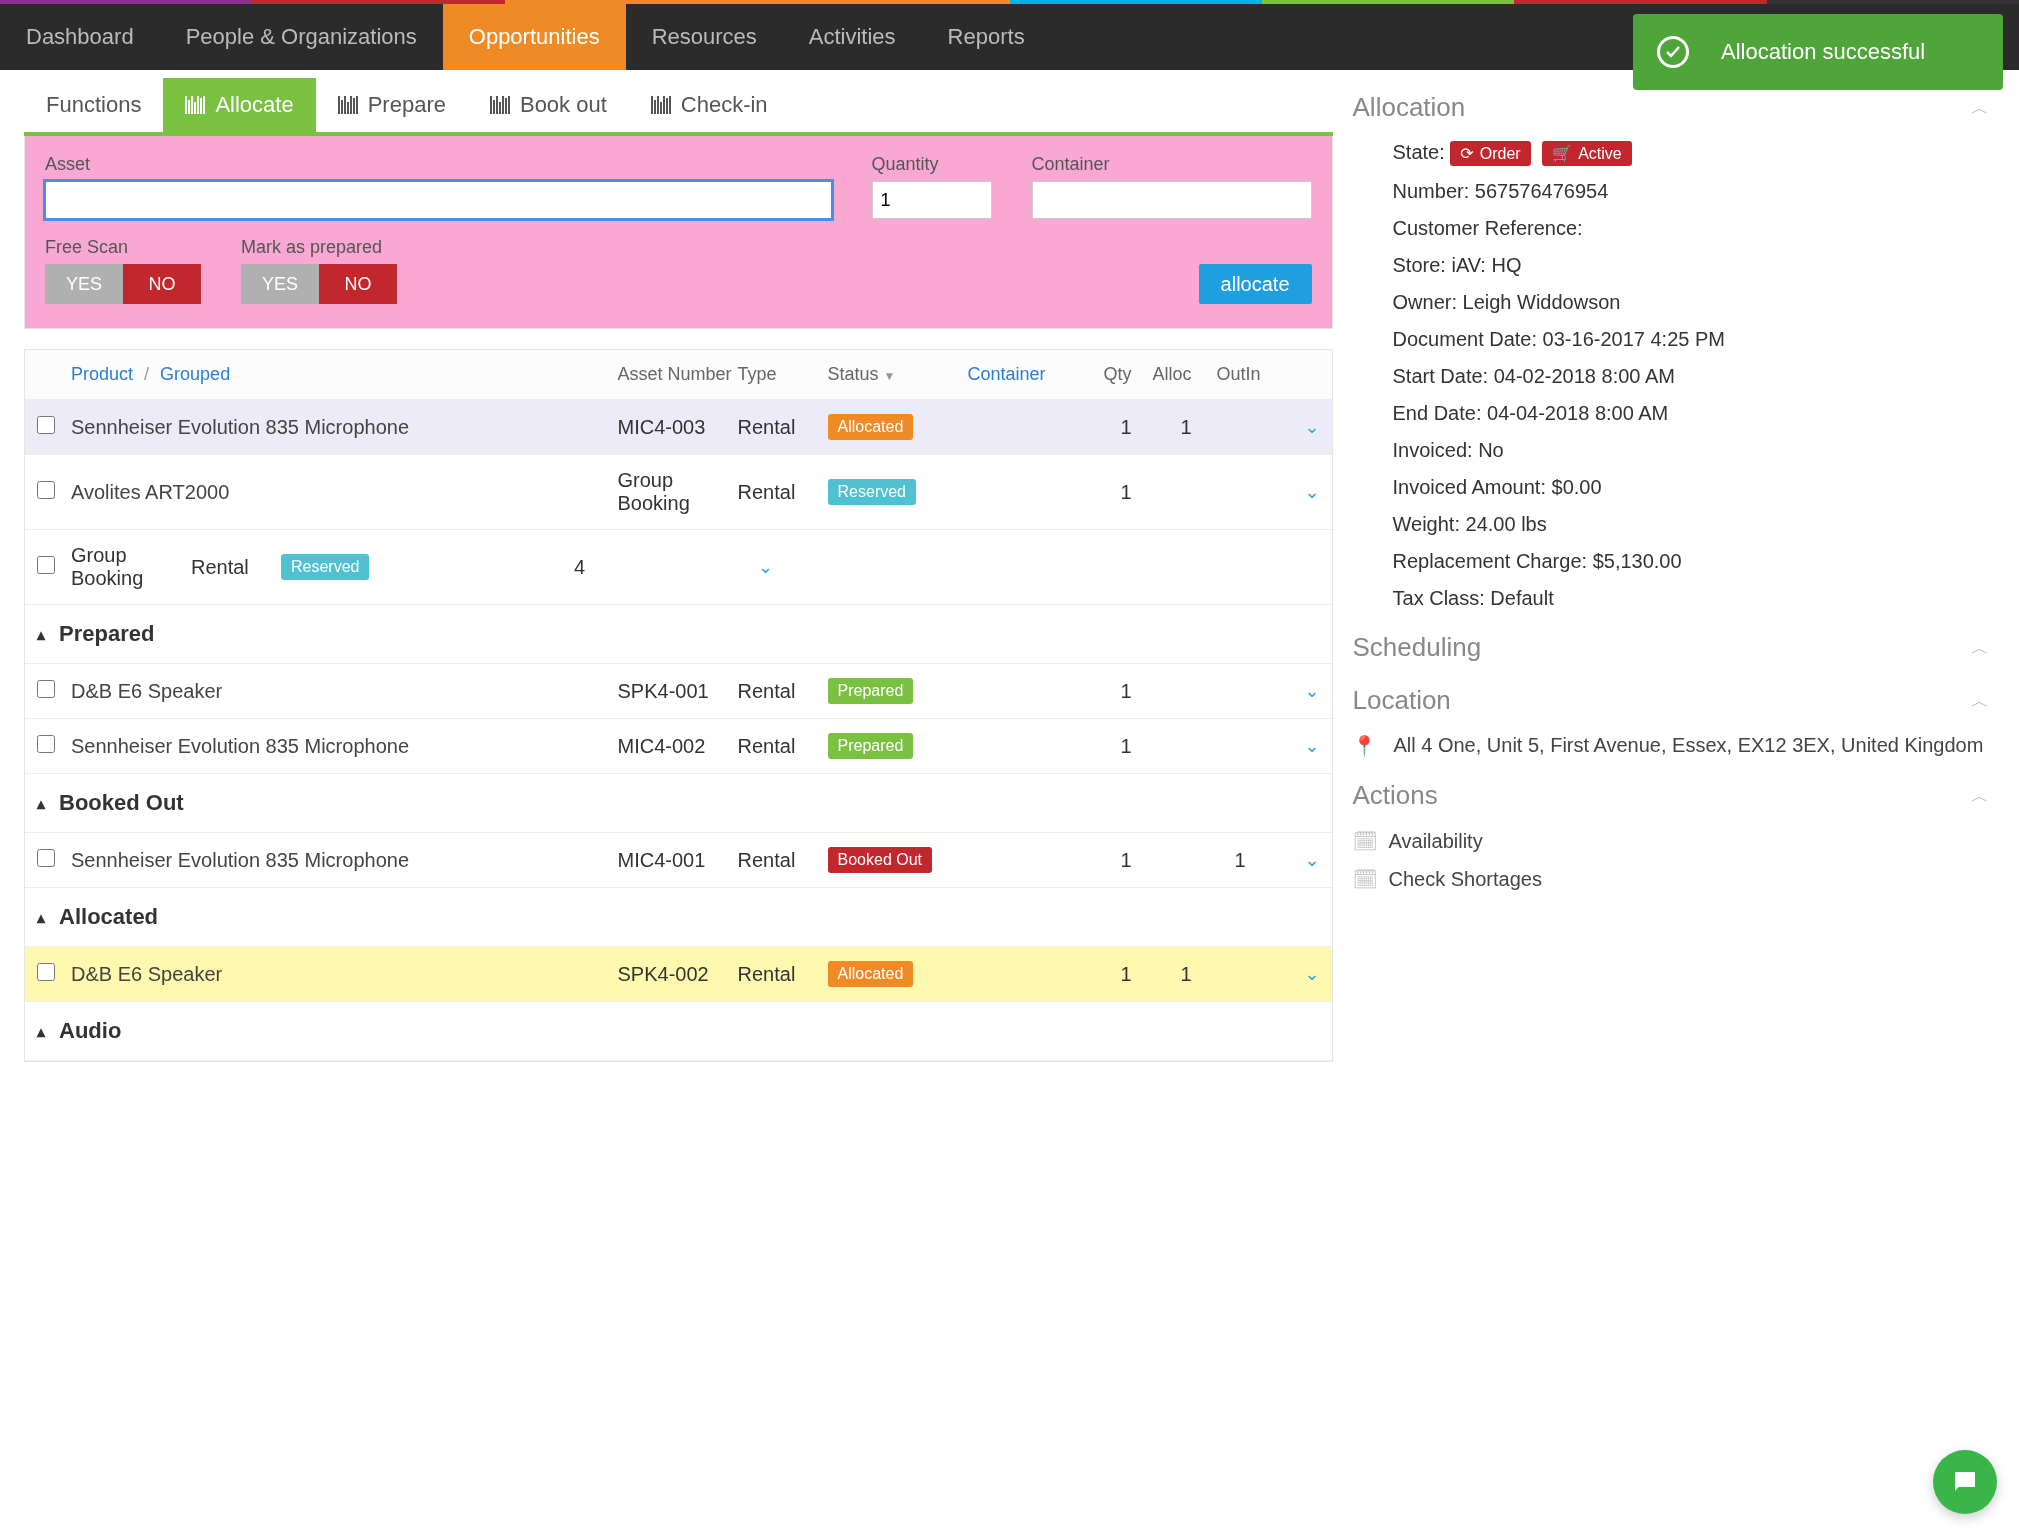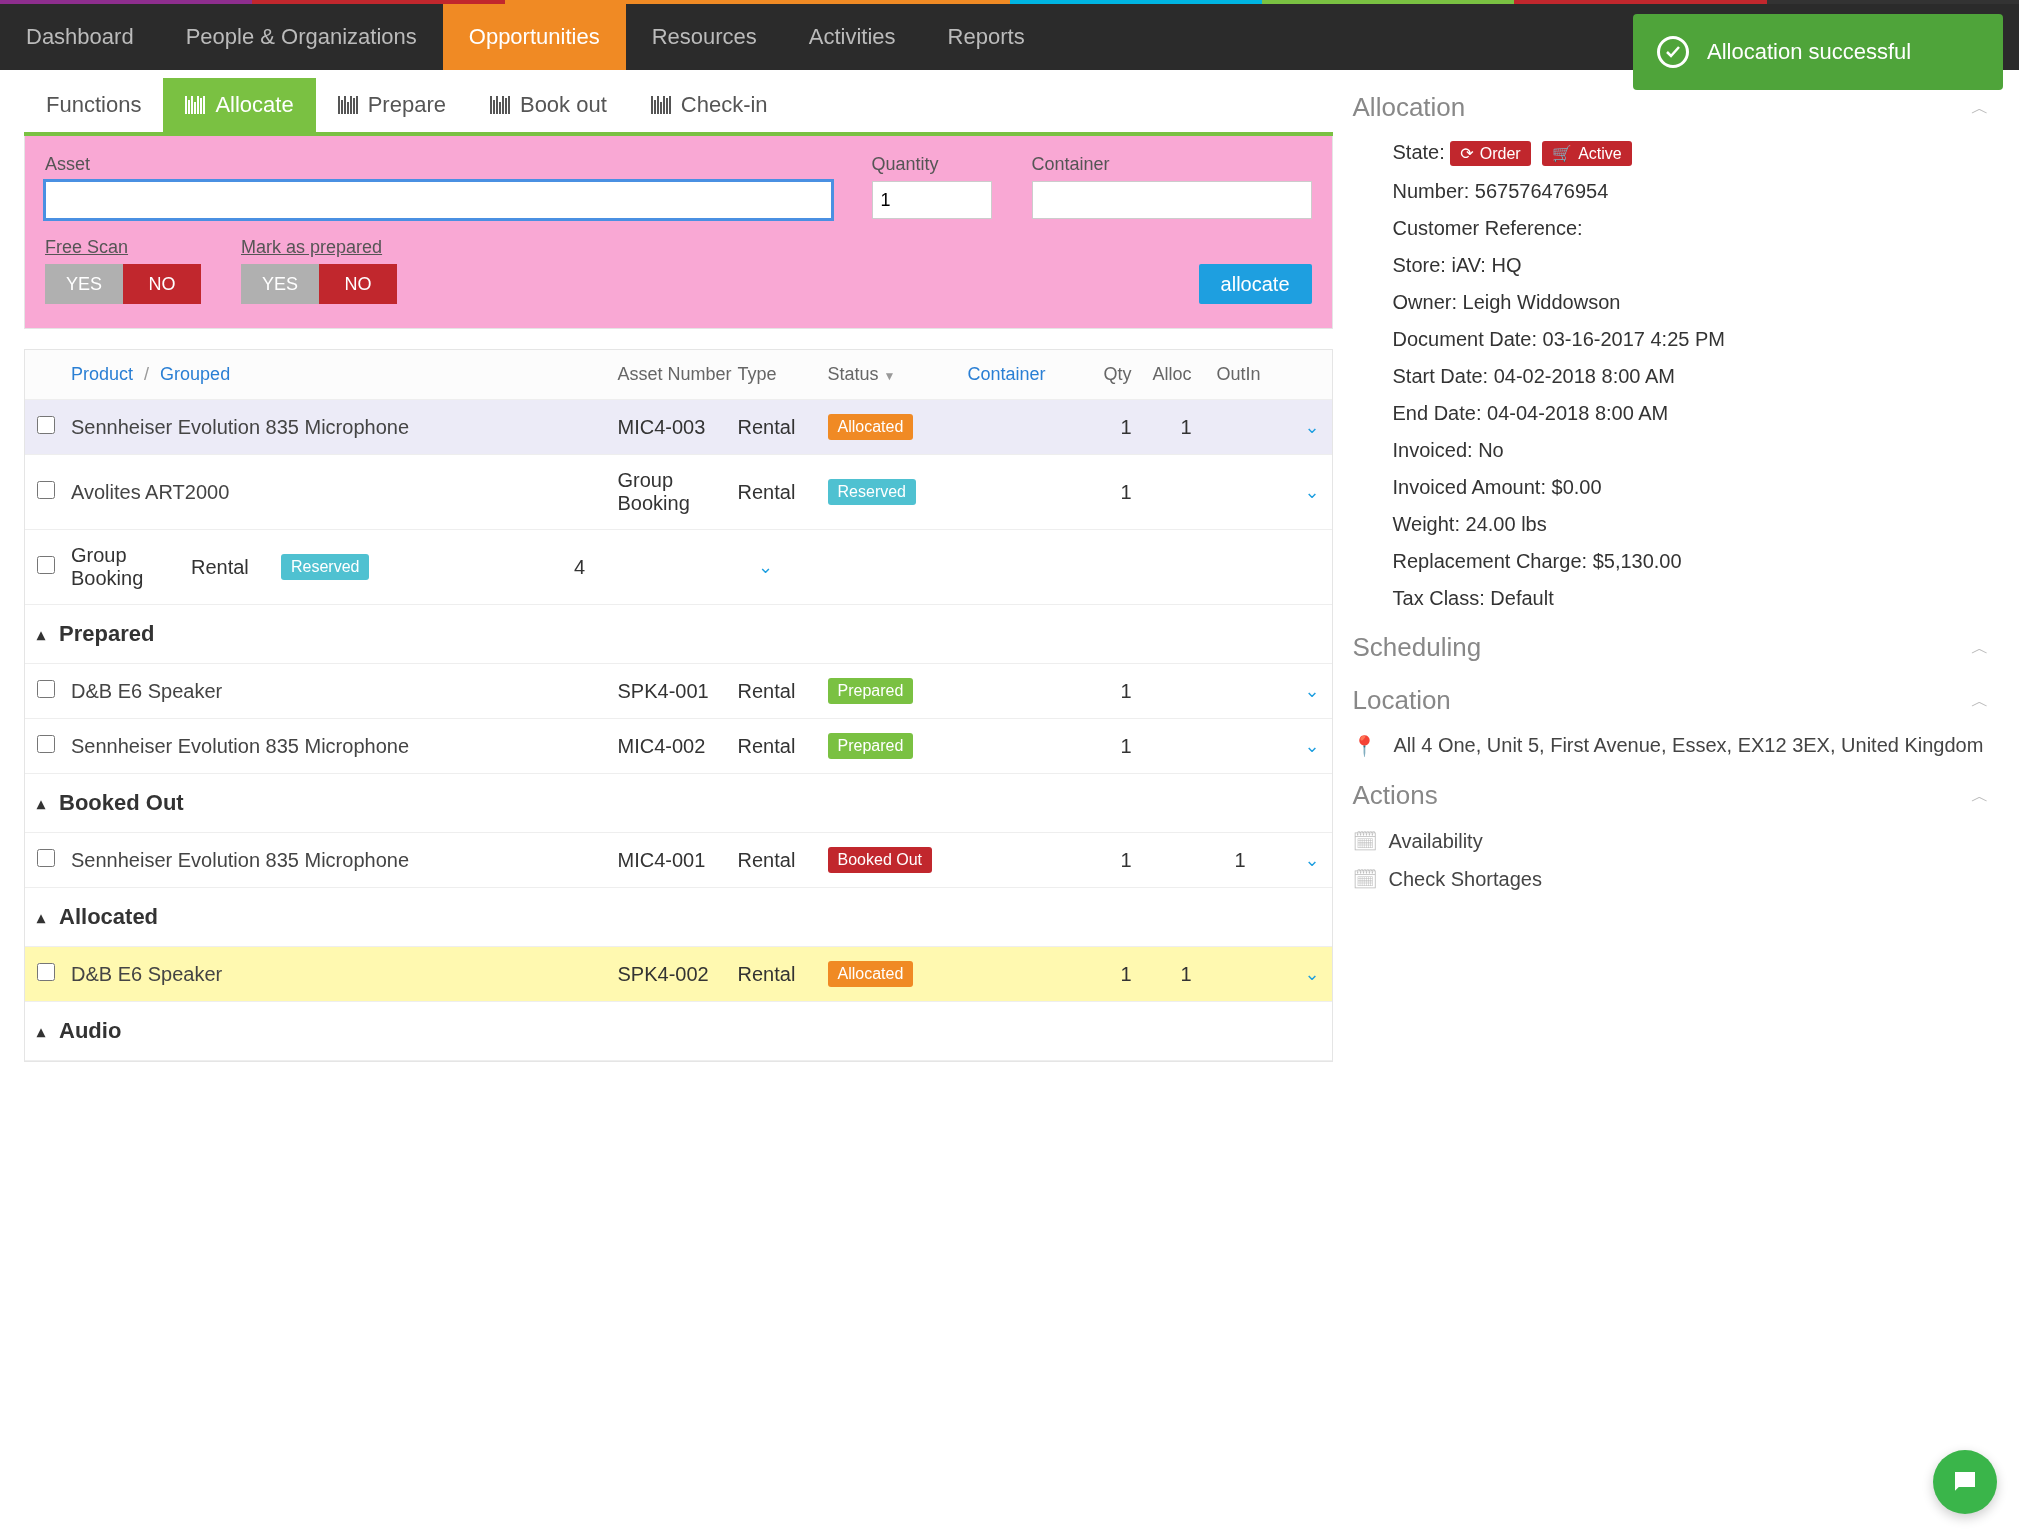--- a/index.html
+++ b/index.html
@@ -2,39 +2,39 @@
 <html><head>
 <meta charset="utf-8">
 <style>
 * { box-sizing: border-box; margin: 0; padding: 0; }
 body { font-family: -apple-system, "Helvetica Neue", Arial, sans-serif; background: #fff; color: #333; font-size: 18px; }
 .topbar-stripe { height: 4px; display: flex; }
 .topbar-stripe span { flex: 1; }
 .topnav { background: #2b2b2b; display: flex; align-items: stretch; height: 66px; }
 .topnav .nav-item { color: #bbb; padding: 0 26px; display: flex; align-items: center; font-size: 22px; cursor: pointer; }
 .topnav .nav-item.active { background: #f08a24; color: #fff; }
-.toast { position: absolute; top: 14px; right: 16px; background: #4fa43a; color: #fff; padding: 22px 40px 22px 24px; border-radius: 4px; display: flex; align-items: center; gap: 18px; font-size: 22px; min-width: 370px; }
+.toast { position: absolute; top: 14px; right: 16px; background: #4fa43a; color: #fff; padding: 22px 40px 22px 24px; border-radius: 4px; display: flex; align-items: center; gap: 32px; font-size: 22px; min-width: 370px; }
 .toast .check { width: 32px; height: 32px; border: 3px solid #fff; border-radius: 50%; display: flex; align-items: center; justify-content: center; }
 .main { display: flex; padding: 0; }
 .left { width: 66%; padding: 0 0 0 24px; }
 .right { width: 34%; padding: 0 30px 0 20px; }
 .subtabs { display: flex; border-bottom: 4px solid #7ac142; margin-top: 8px; }
 .subtab { padding: 14px 22px; font-size: 22px; color: #555; cursor: pointer; display: flex; align-items: center; gap: 10px; }
 .subtab.active { background: #7ac142; color: #fff; }
 .barcode-icon { display: inline-flex; gap: 1px; align-items: flex-end; height: 18px; }
 .barcode-icon i { width: 2px; background: currentColor; height: 18px; display: inline-block; }
 .barcode-icon i:nth-child(2){height:14px}.barcode-icon i:nth-child(4){height:12px}.barcode-icon i:nth-child(6){height:16px}
 .form-area { background: #f9a8d4; padding: 18px 20px 24px; border: 1px solid #e5e5e5; border-top: none; }
 .form-row { display: flex; gap: 40px; }
 .form-group label { display: block; font-size: 18px; color: #555; margin-bottom: 6px; }
 .form-group input { border: 1px solid #ccc; height: 38px; padding: 0 8px; font-size: 18px; width: 100%; }
 .form-group.asset { flex: 1.6; } .form-group.asset input { outline: 2px solid #4a90e2; border-color: #4a90e2; }
 .form-group.qty { width: 120px; } .form-group.container { width: 280px; }
 .toggle-row { display: flex; gap: 40px; margin-top: 18px; align-items: flex-end; }
-.toggle-group label { display:block; font-size: 18px; color:#555; margin-bottom:6px;text-decoration:underline; }
+.toggle-group label { display:block; font-size: 18px; color:#555; margin-bottom:6px; }
 .toggle { display: flex; }
 .toggle button { border:none; height: 40px; min-width: 78px; font-size: 18px; color:#fff; cursor:pointer; font-weight: 500; }
 .toggle .yes { background:#b0b0b0; } .toggle .no { background:#c1272d; }
 .allocate-btn { margin-left:auto; background:#1e9fe0; color:#fff; border:none; height:40px; padding:0 22px; font-size:20px; border-radius:2px; cursor:pointer; }
 .table-wrap { border:1px solid #e5e5e5; margin-top:20px; }
 .table-head { display:flex; padding:14px 12px; background:#fcfcfc; border-bottom:1px solid #eee; font-size:18px; color:#666; }
 .table-head .link { color:#2a7fd4; cursor:pointer; }
 .col-chk{width:34px}.col-prod{flex:2.2}.col-asset{width:120px}.col-type{width:90px}.col-status{width:140px}.col-container{width:110px}.col-qty{width:54px;text-align:right}.col-alloc{width:60px;text-align:right}.col-out{width:54px;text-align:right}.col-in{width:44px;text-align:left}.col-caret{width:30px;text-align:right}
 .row { display:flex; padding:14px 12px; border-bottom:1px solid #eee; align-items:center; font-size:20px; }
 .row.sel { background:#ecebf7; }

